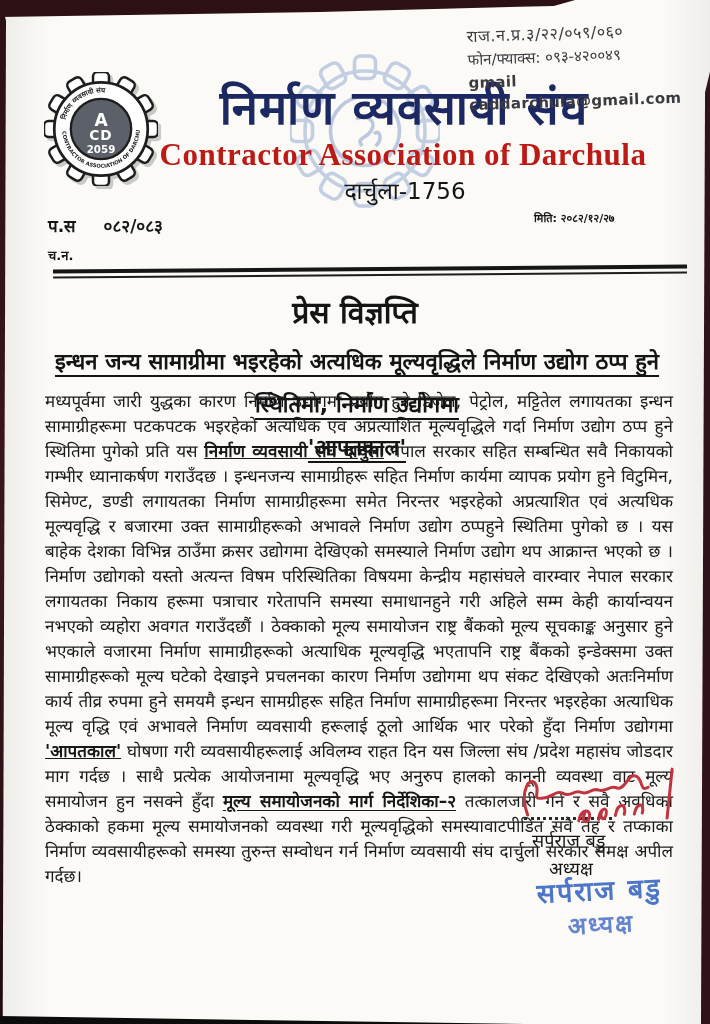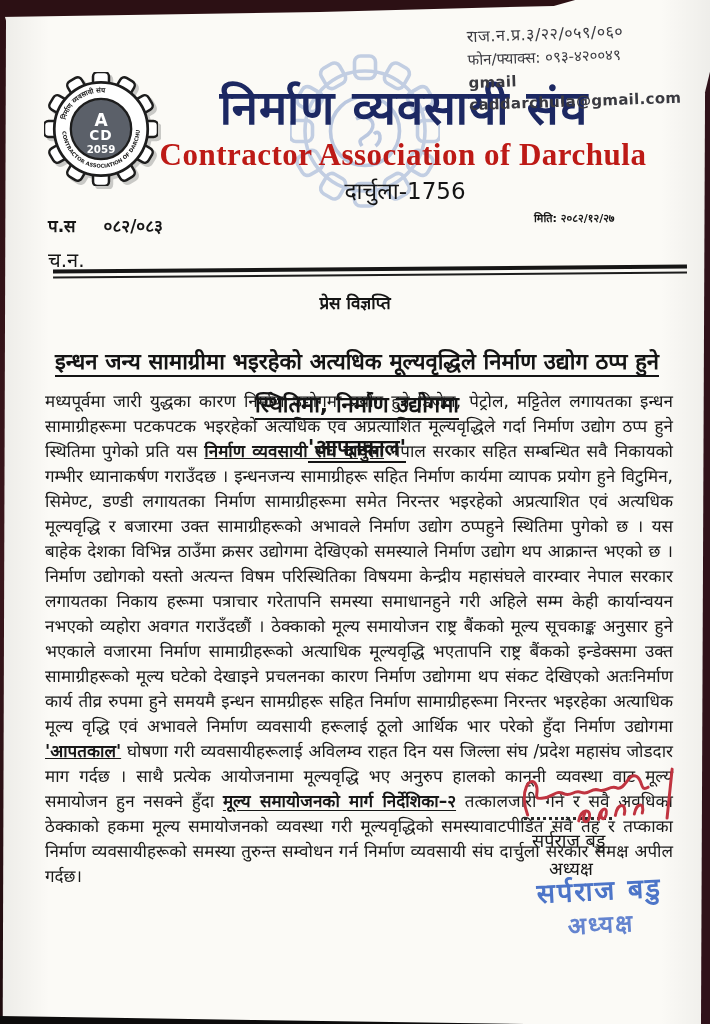--- a/index.html
+++ b/index.html
@@ -36,28 +36,28 @@
     font-size:47px;font-weight:bold;color:#1c2862;letter-spacing:1px;}
   .org-english{position:absolute;top:137px;left:128px;width:550px;text-align:center;z-index:2;
     font-family:"Liberation Serif","DejaVu Serif",serif;font-size:31px;font-weight:bold;color:#bd1a16;
     letter-spacing:.5px;}
   .org-location{position:absolute;top:174px;left:205px;width:400px;text-align:center;z-index:2;
     font-size:23px;color:#141414;}
 
   .ref-ps{position:absolute;top:214px;left:48px;font-size:17px;color:#161616;font-weight:600;}
   .ref-ps .val{margin-left:28px;font-weight:600;}
   .ref-date{position:absolute;top:210px;left:534px;font-size:11px;color:#161616;font-weight:700;}
-  .ref-cn{position:absolute;top:246px;left:48px;font-size:20px;color:#161616;font-weight:400;}
+  .ref-cn{position:absolute;top:246px;left:48px;font-size:13px;color:#161616;font-weight:700;}
 
   .rule{position:absolute;top:267px;left:53px;width:634px;transform:rotate(-.45deg);}
   .rule .a{height:4px;background:#161616;margin-bottom:3px;}
   .rule .b{height:2px;background:#1d1d1d;}
 
   .press-title{position:absolute;top:291px;left:0;width:710px;text-align:center;
-    font-size:17px;font-weight:bold;color:#141414;}
+    font-size:30px;font-weight:bold;color:#141414;}
   .subject{position:absolute;top:341px;left:34px;width:646px;text-align:center;
     font-size:22px;font-weight:bold;color:#141414;line-height:1.95;}
   .subject .u{border-bottom:2px solid #141414;padding-bottom:1px;}
 
   .body-text{position:absolute;top:389px;left:45px;width:628px;text-align:justify;
     font-size:17px;line-height:25px;color:#181818;}
   .seg-bold{font-weight:bold;text-decoration:underline;}
   .seg-underline{text-decoration:underline;text-underline-offset:3px;margin-top:40px;}
 
   .sig-svg{position:absolute;top:760px;left:512px;width:178px;height:74px;z-index:4;}

